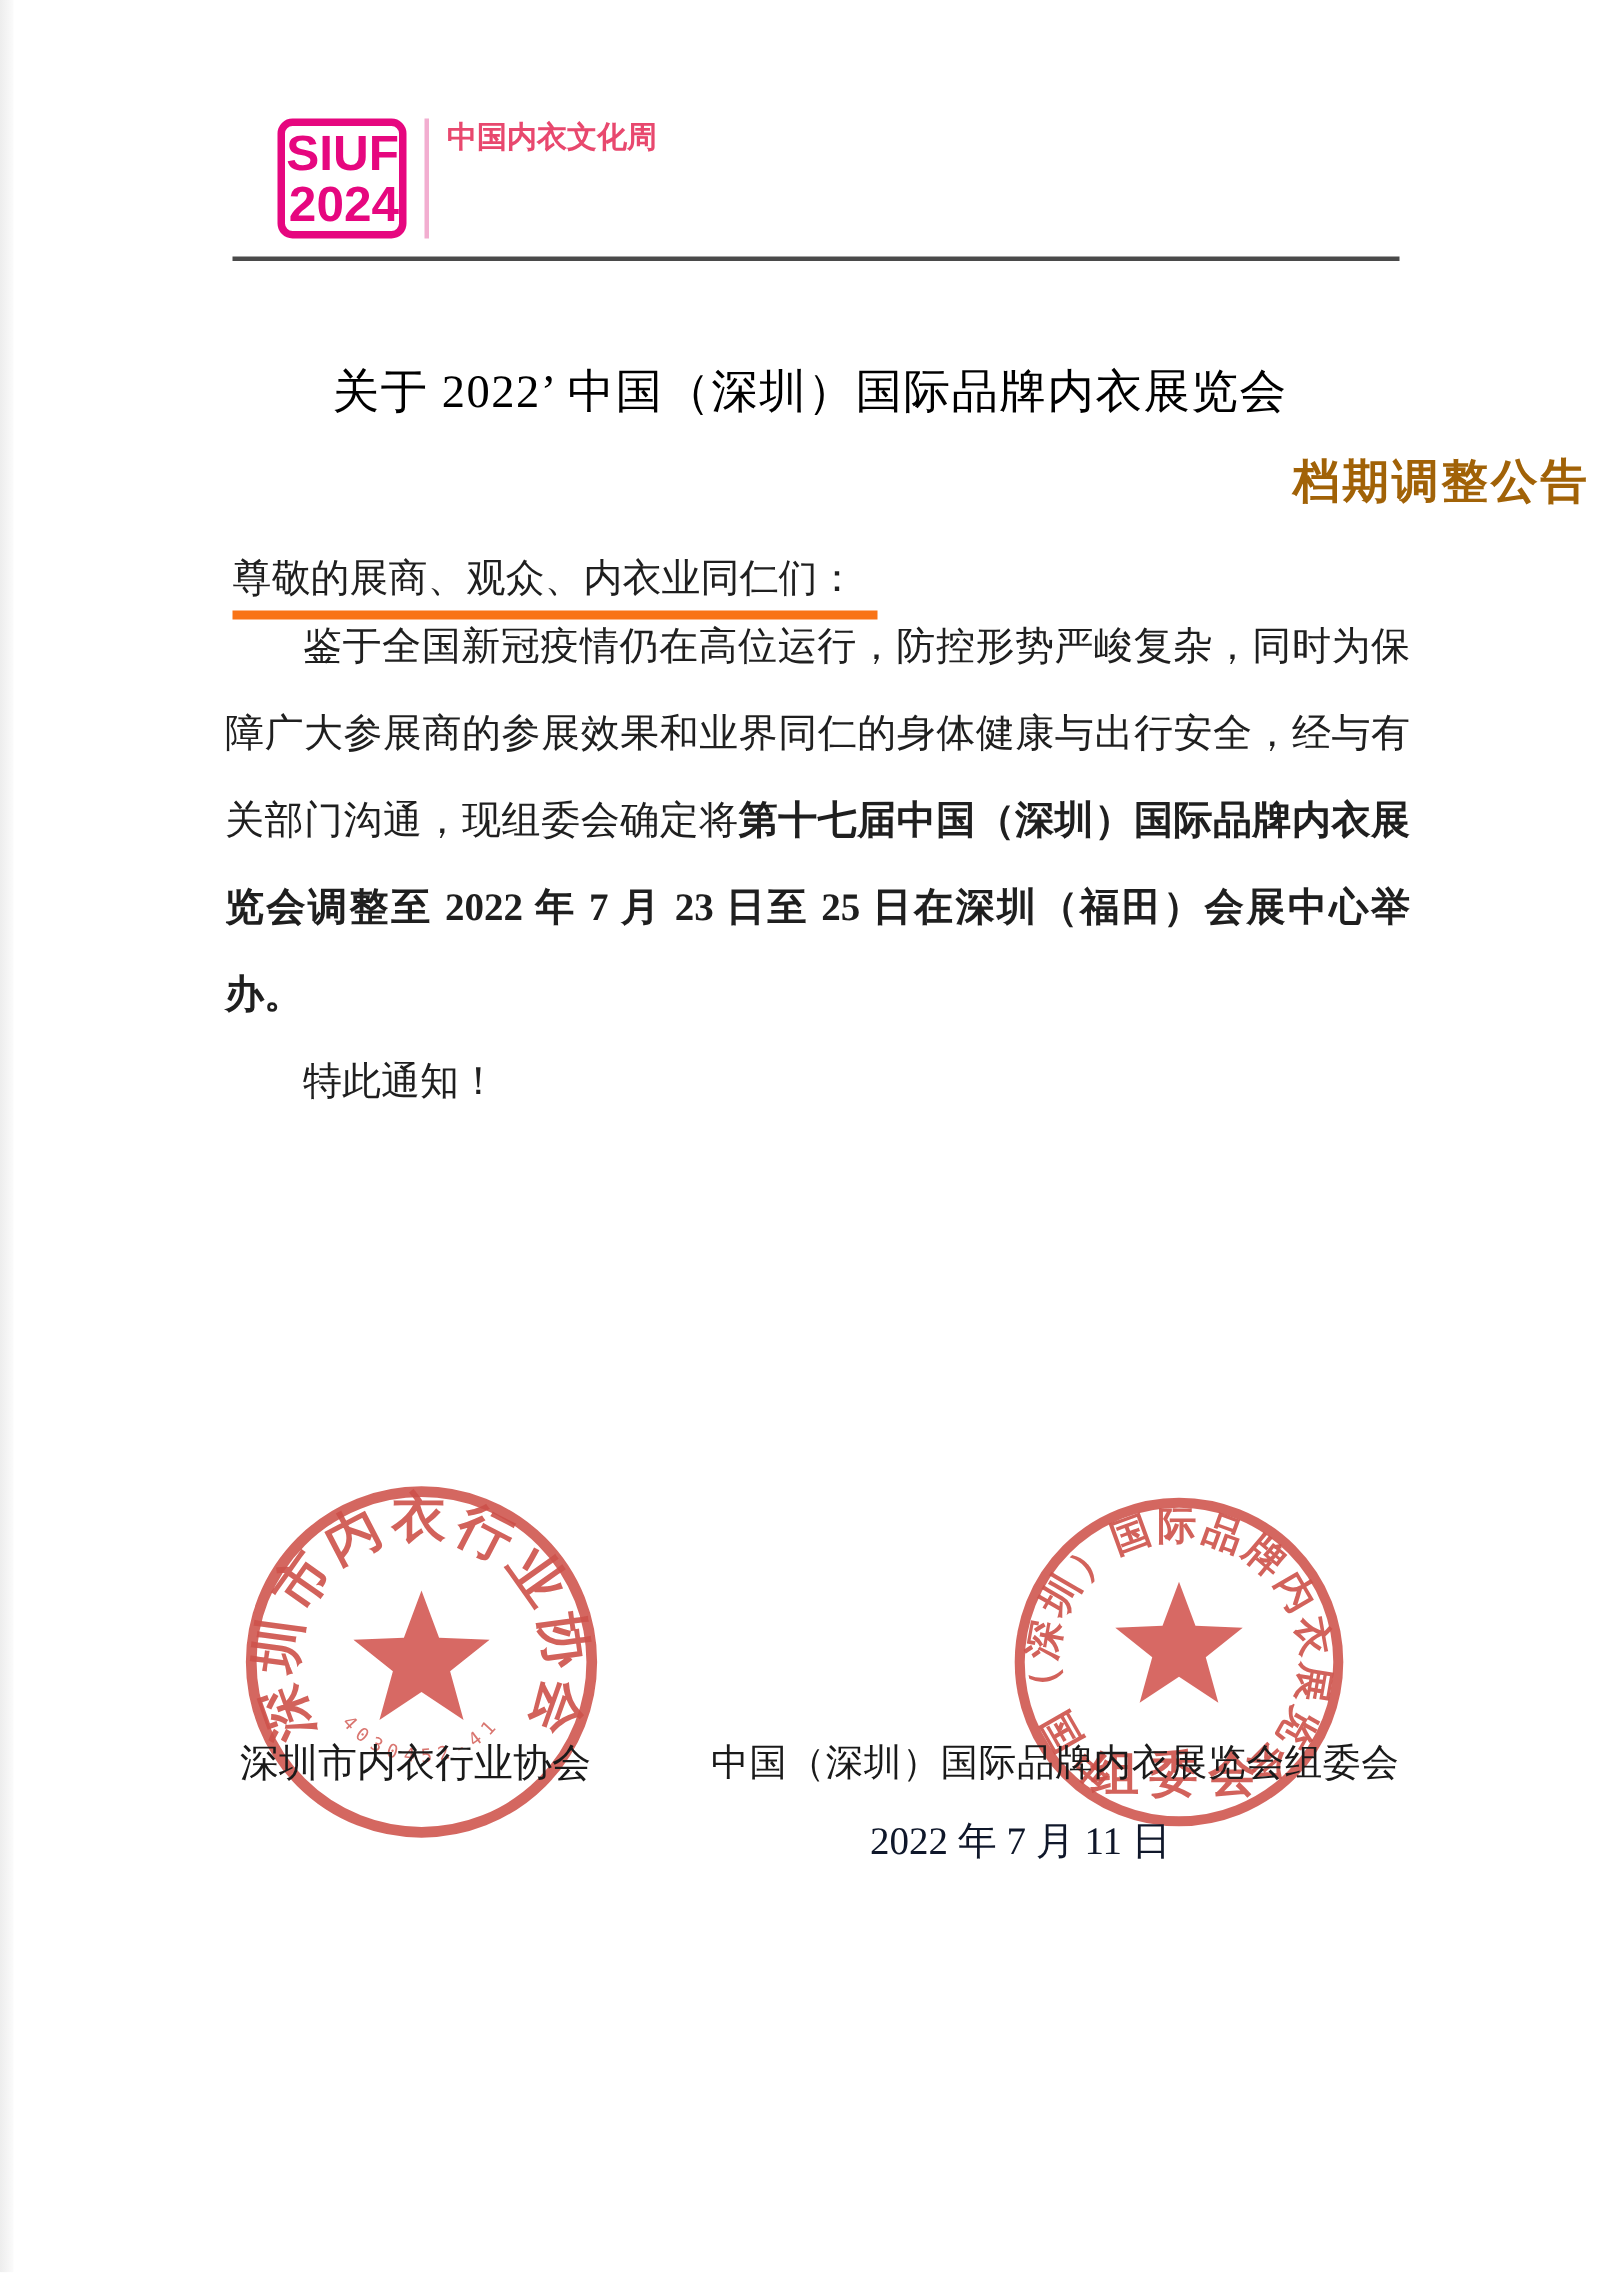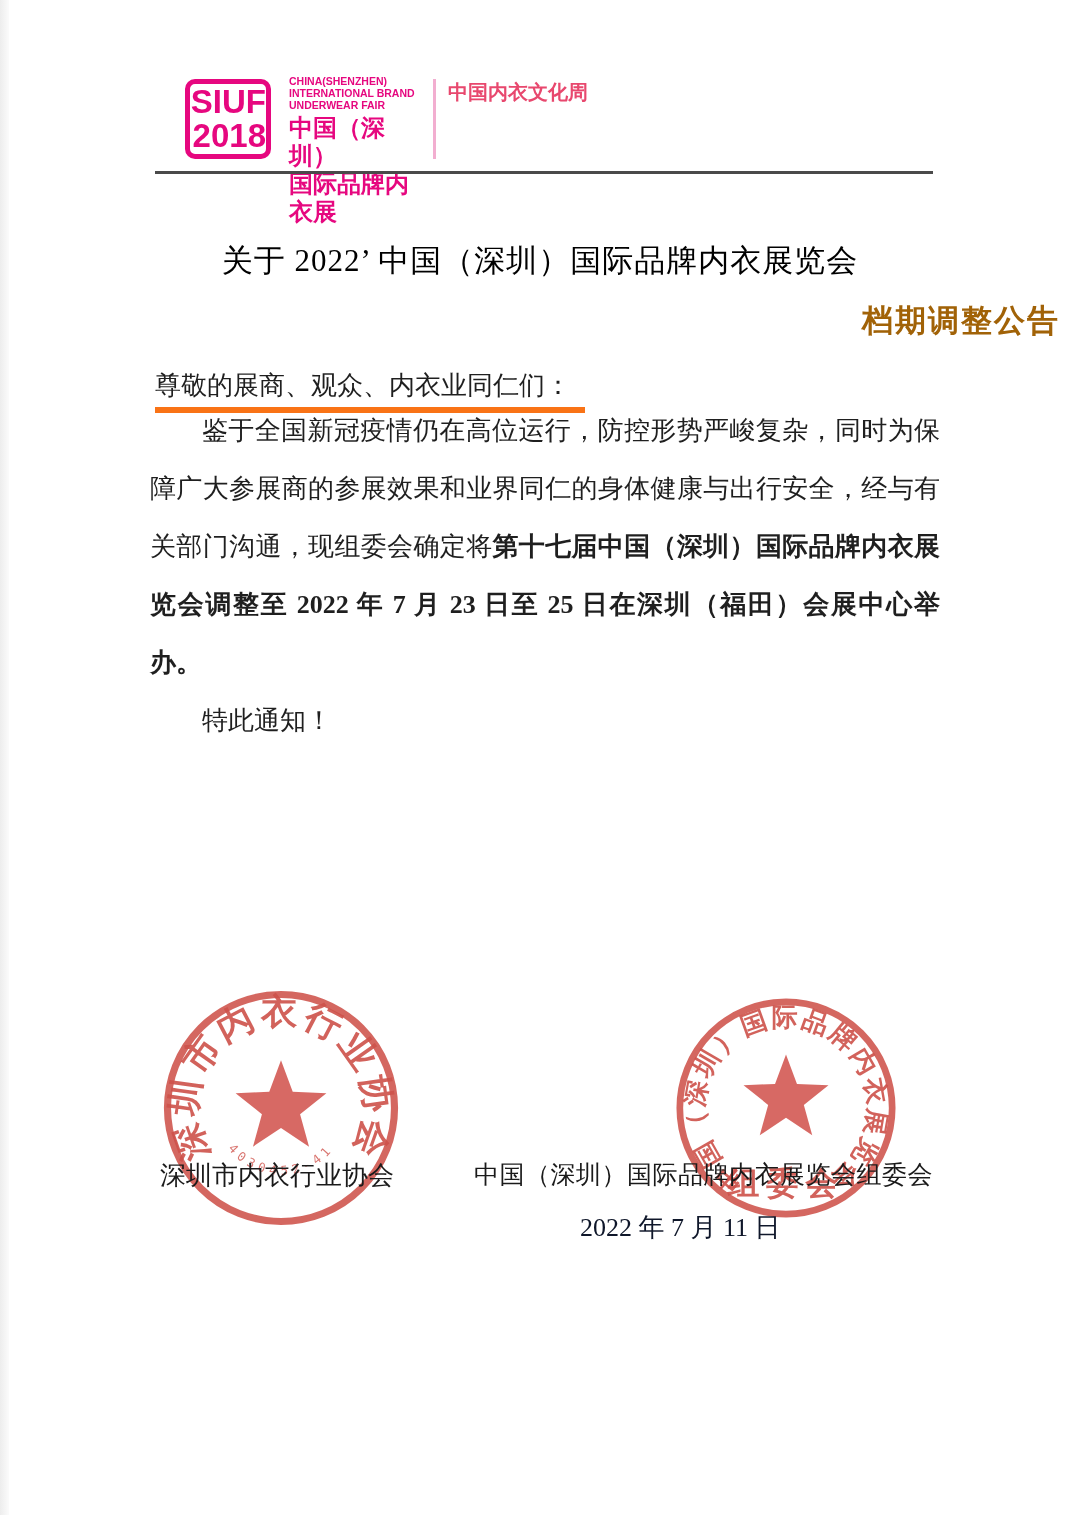--- a/index.html
+++ b/index.html
@@ -57,30 +57,21 @@
 </style>
 </head>
 <body>
 
 <div class="page">
   <div class="edge"></div>
 
   <header class="letterhead">
     <div class="logo-box">
       <span>SIUF</span>
-      <span>2018</span>
-    </div>
-    <div class="logo-mid">
-      <div class="en">
-        <div>CHINA(SHENZHEN)</div>
-        <div>INTERNATIONAL BRAND</div>
-        <div>UNDERWEAR FAIR</div>
-      </div>
-      <div class="cn1">中国（深圳）</div>
-      <div class="cn2">国际品牌内衣展</div>
+      <span>2024</span>
     </div>
     <div class="logo-divider"></div>
     <div class="logo-right">
       <div class="cn3">中国内衣文化周</div>
     </div>
   </header>
   <div class="rule"></div>
 
   <div class="title1">关于 2022’ 中国（深圳）国际品牌内衣展览会</div>
   <div class="title2">档期调整公告</div>

